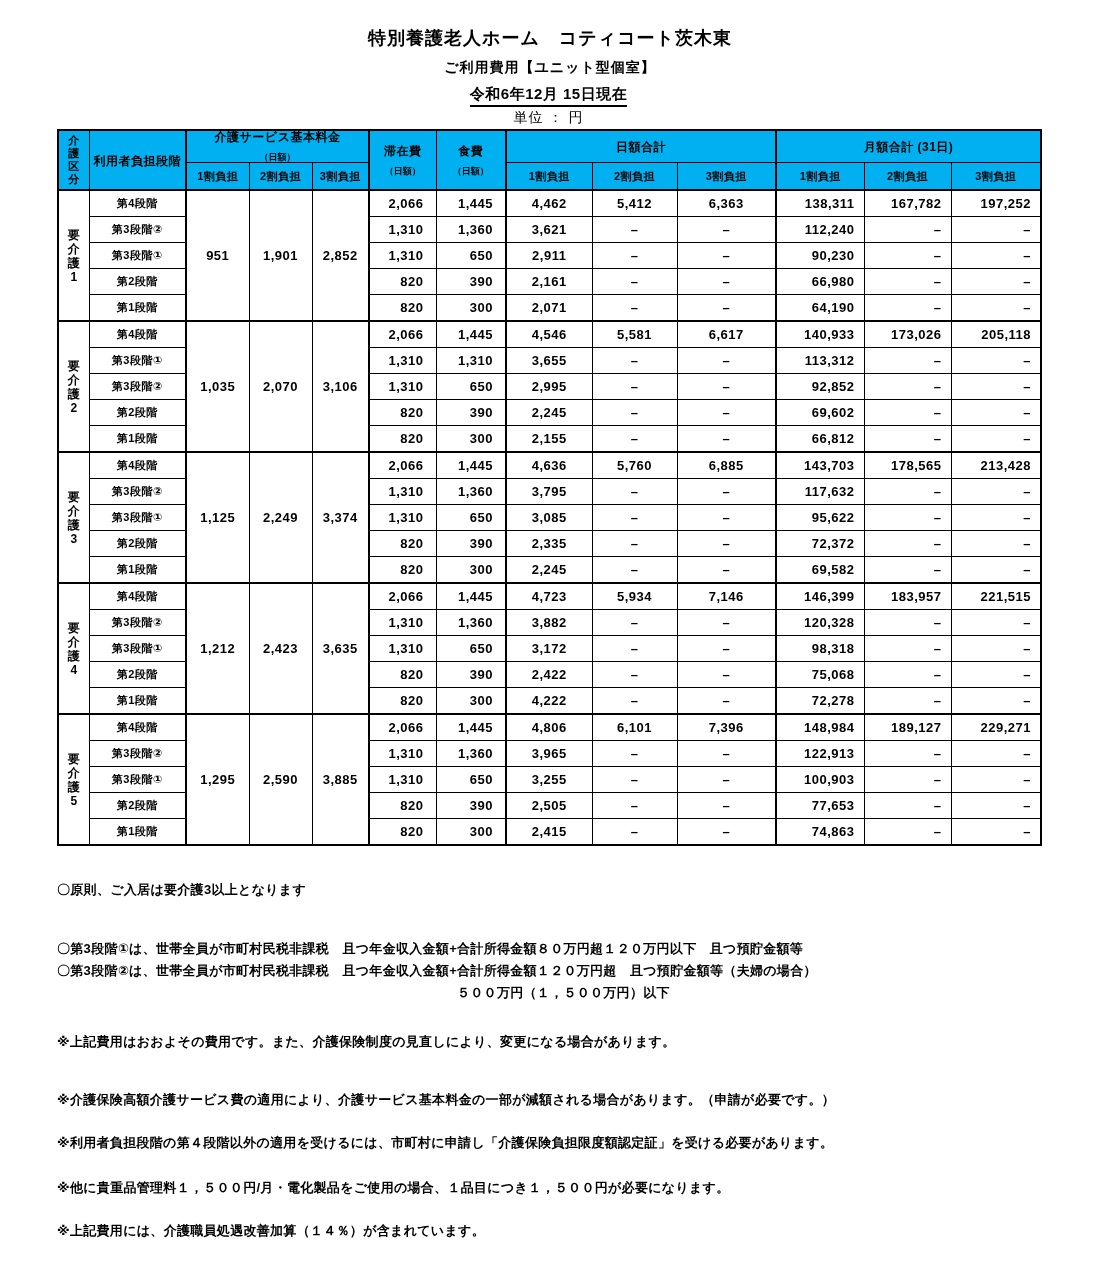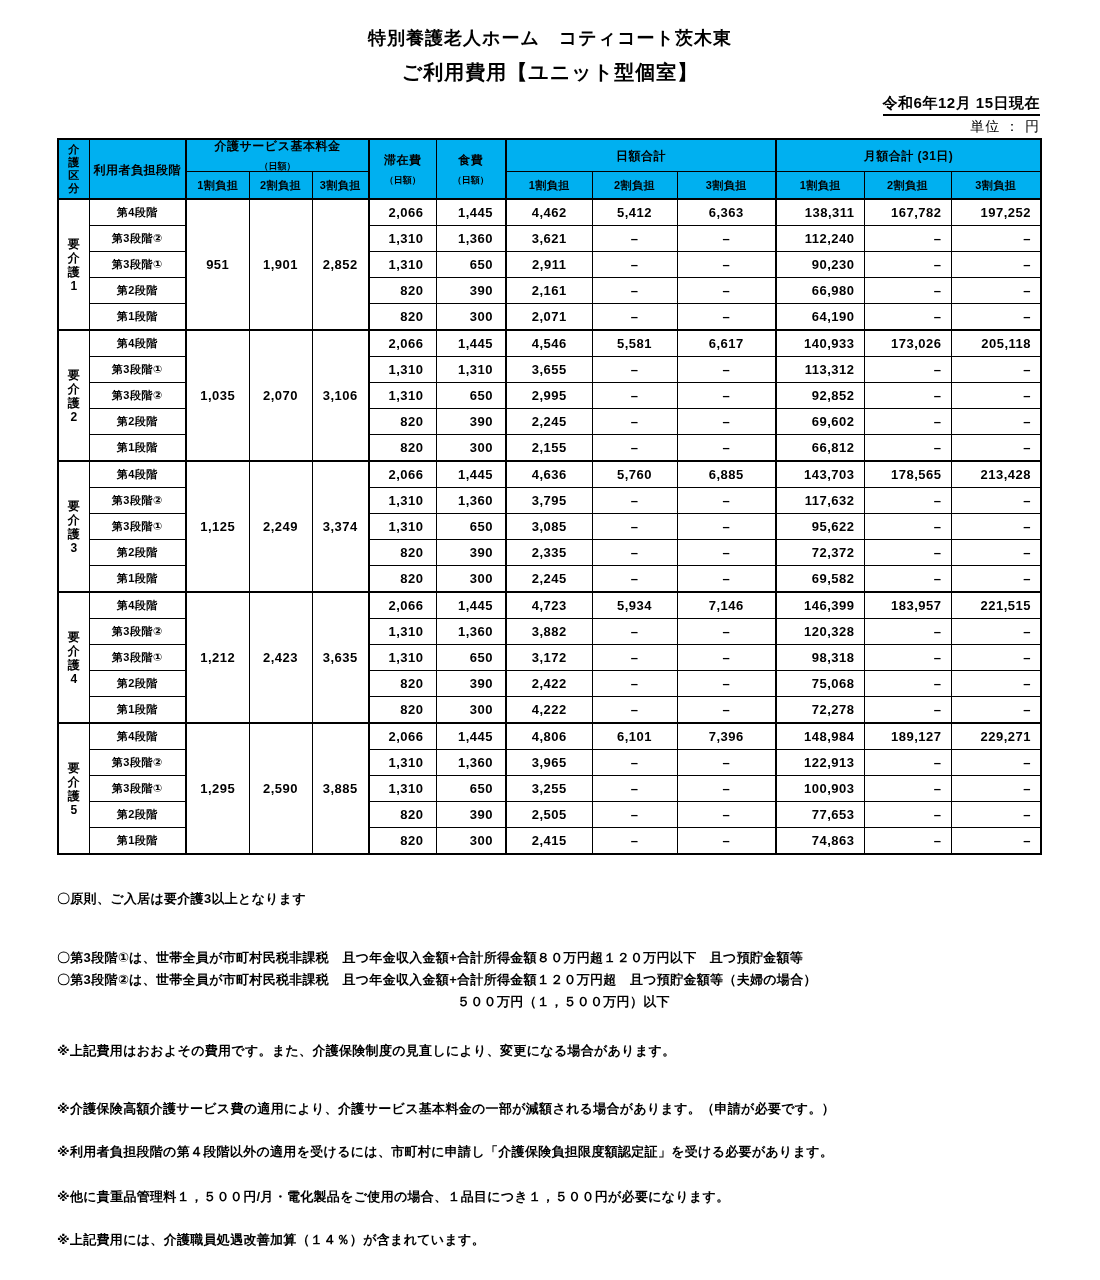--- a/index.html
+++ b/index.html
@@ -6,24 +6,24 @@
   body {
     width:1100px; height:1280px; background:#ffffff; color:#000;
     font-family:"Liberation Sans","DejaVu Sans",sans-serif;
     -webkit-font-smoothing:antialiased;
   }
   .title {
     text-align:center; font-weight:bold; font-size:18px; letter-spacing:1px;
     margin-top:26px;
   }
   .subtitle {
-    text-align:center; font-weight:bold; font-size:20px; letter-spacing:1px;
+    text-align:center; font-weight:bold; font-size:14px; letter-spacing:1px;
     margin-top:9px;
   }
-  .meta { width:983px; margin:8px 0 2px 57px; text-align:right; }
+  .meta { width:983px; margin:8px 0 2px 57px; text-align:center; }
   .date {
     display:inline-block; font-weight:bold; font-size:15px;
     border-bottom:2px solid #000; padding-bottom:1px; letter-spacing:0.5px;
   }
   .unit { font-size:14px; font-weight:normal; margin-top:2px; letter-spacing:1px; }
 
   table.fee {
     border-collapse:collapse; table-layout:fixed;
     width:983px; margin:2px 0 0 57px;
     border:2px solid #000;

